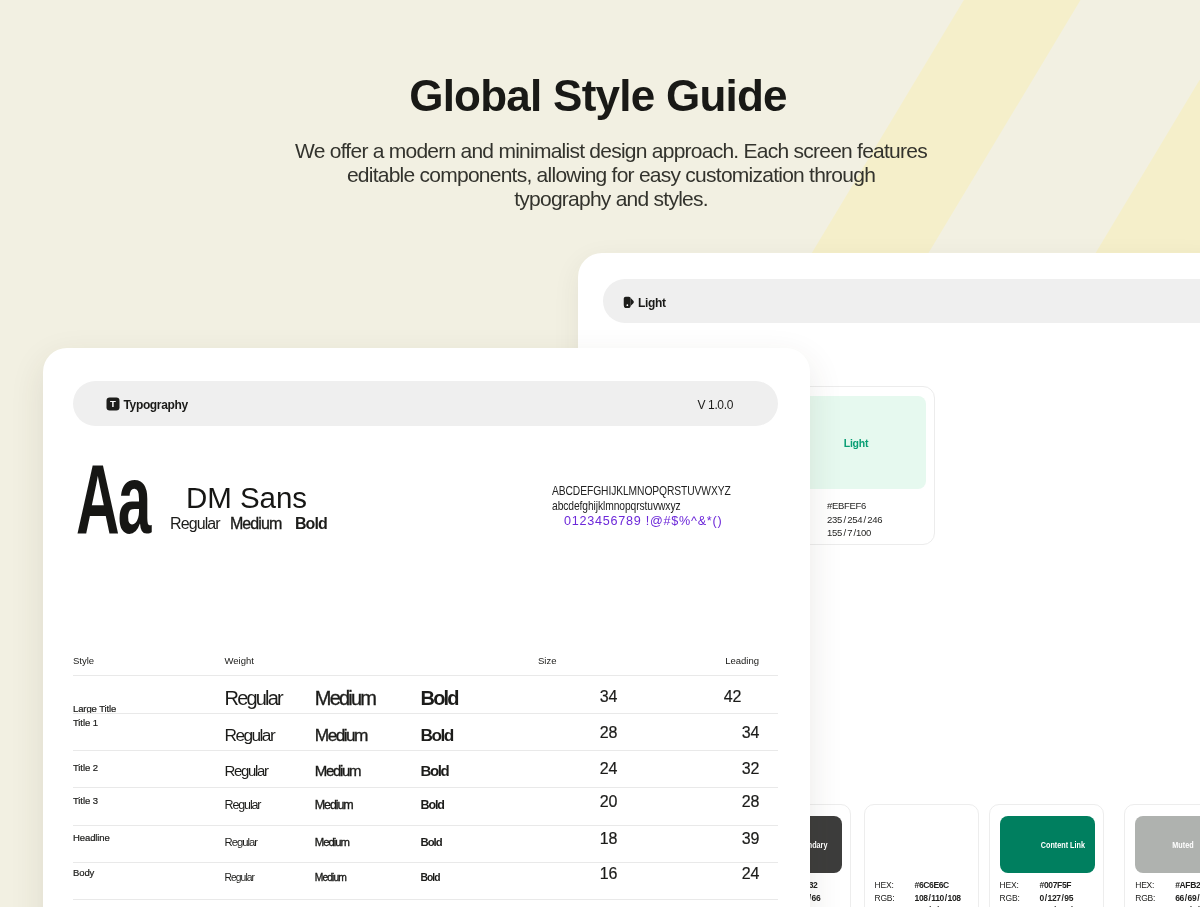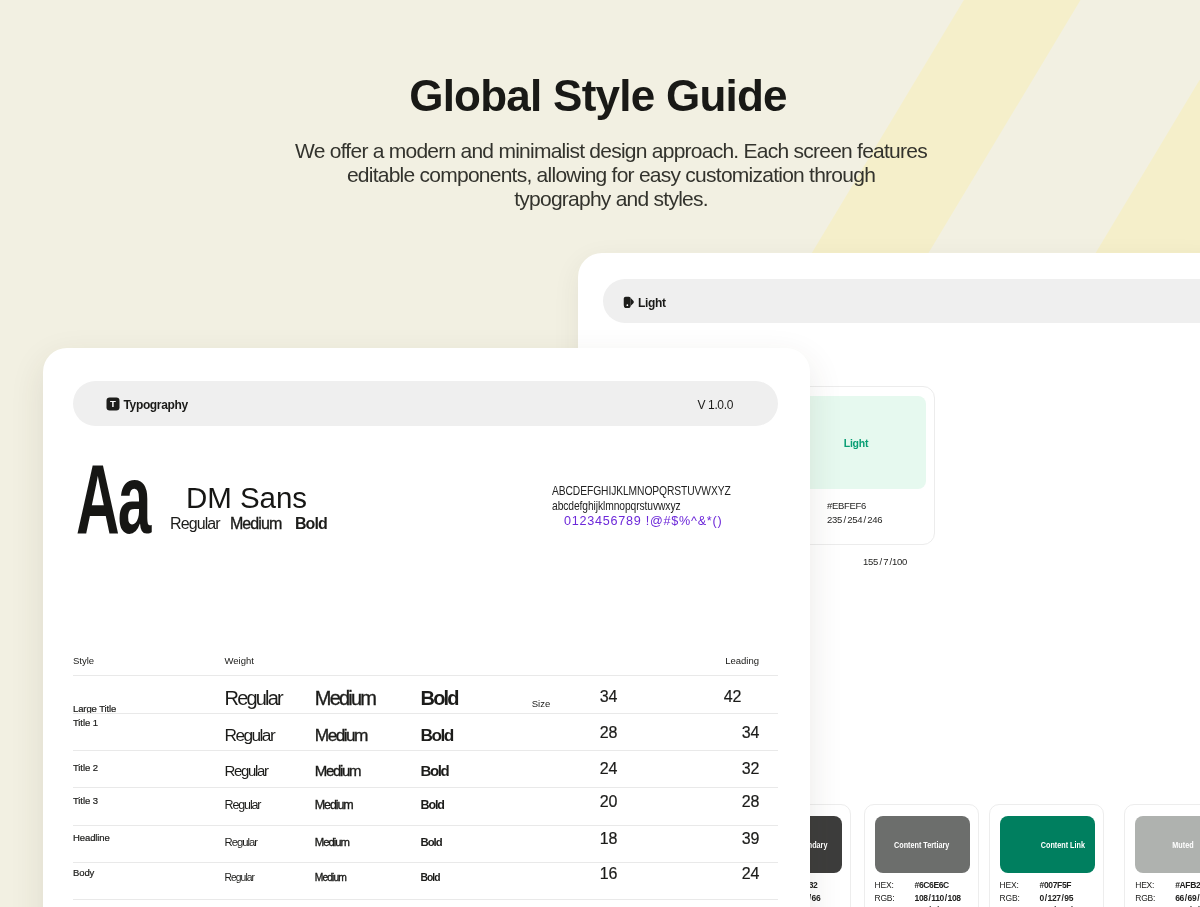--- a/index.html
+++ b/index.html
@@ -59,34 +59,31 @@
     <path d="M8.6 2.5 l2.6 2.6 a1.9 1.9 0 0 1 0 2.7 l-4.6 4.6 a3.4 3.4 0 0 0 1.9 -2.8 z" fill="#1D1D1B"></path>
     <circle cx="4.7" cy="9.9" r="0.95" fill="#fff"></circle>
   </svg>
   <div class="plabel" style="left:638px; top:296px;">Light</div>
 
   <div class="abs lightcard"></div>
   <div class="abs lightswatch"></div>
   <div class="abs lightlabel">Light</div>
   <div class="abs lc-t" style="top:500px; font-weight:400;">#EBFEF6</div>
   <div class="abs lc-t" style="top:513.5px;">235 / 254 / 246</div>
-  <div class="abs lc-t" style="top:556px;margin-left:36px;">155 / 7 /100</div>
+  <div class="abs lc-t" style="top:527px;">155 / 7 /100</div>
 
   <div class="chip" style="left:735.8px;">
     <div class="sw" style="background:#3D3D3C;">
       <span>Content Secondary</span>
     </div>
     <div class="row r1">HEX:<b>#424232</b></div>
     <div class="row r2">RGB:<b>66 / 66 / 66</b></div>
     <div class="row r3">HSB:<b>60 / 2 / 26</b></div>
   </div>
   <div class="chip" style="left:863.5px;">
-    <div class="sw" style="background:#6C6E6C;">
-      <span>Content Tertiary</span>
-    </div>
     <div class="row r1">HEX:<b>#6C6E6C</b></div>
     <div class="row r2">RGB:<b>108 / 110 / 108</b></div>
     <div class="row r3">HSB:<b>120 / 2 / 43</b></div>
   </div>
   <div class="chip" style="left:988.6px;">
     <div class="sw" style="background:#007F5F;padding-left:32px;">
       <span>Content Link</span>
     </div>
     <div class="row r1">HEX:<b>#007F5F</b></div>
     <div class="row r2">RGB:<b>0 / 127 / 95</b></div>
@@ -113,21 +110,21 @@
   <div class="abs aa">Aa</div>
   <div class="abs dmsans">DM Sans</div>
   <div class="rmb" style="left:170px; font-weight:400;">Regular</div>
   <div class="rmb semib" style="left:229.9px;">Medium</div>
   <div class="rmb" style="left:294.9px; font-weight:700;">Bold</div>
   <div class="abs alpha">ABCDEFGHIJKLMNOPQRSTUVWXYZ<br>abcdefghijklmnopqrstuvwxyz</div>
   <div class="abs" style="left:552px; top:513.8px; font-size:12.6px; letter-spacing:0.75px; color:#6d28d9;margin-left:12px;">0123456789 !@#$%^&amp;*()</div>
 
   <div class="th" style="left:73px; top:655px;">Style</div>
   <div class="th" style="left:224.5px; top:655px;">Weight</div>
-  <div class="th" style="left:491px; top:655px; width:100px; text-align:center;margin-top:43px;">Size</div>
+  <div class="th" style="left:538px; top:655px; width:100px; text-align:left;">Size</div>
   <div class="th" style="left:659px; top:655px; width:100px; text-align:right;">Leading</div>
 
   <div class="rlabel med" style="top:690.6px;margin-top:12px;">Large Title</div>
   <div class="word" style="left:224.5px; top:686.6px; font-size:20.0px; font-weight:400;">Regular</div>
   <div class="word semib" style="left:314.8px; top:686.6px; font-size:20.0px;">Medium</div>
   <div class="word" style="left:420.5px; top:686.6px; font-size:20.0px; font-weight:700;">Bold</div>
   <div class="num med" style="left:517px; top:688.4px; width:100px;">34</div>
   <div class="num med" style="left:641px; top:688.4px; width:100px;">42</div>
   <div class="rlabel med" style="top:717px;">Title 1</div>
   <div class="word" style="left:224.5px; top:724.6px; font-size:17.3px; font-weight:400;">Regular</div>

